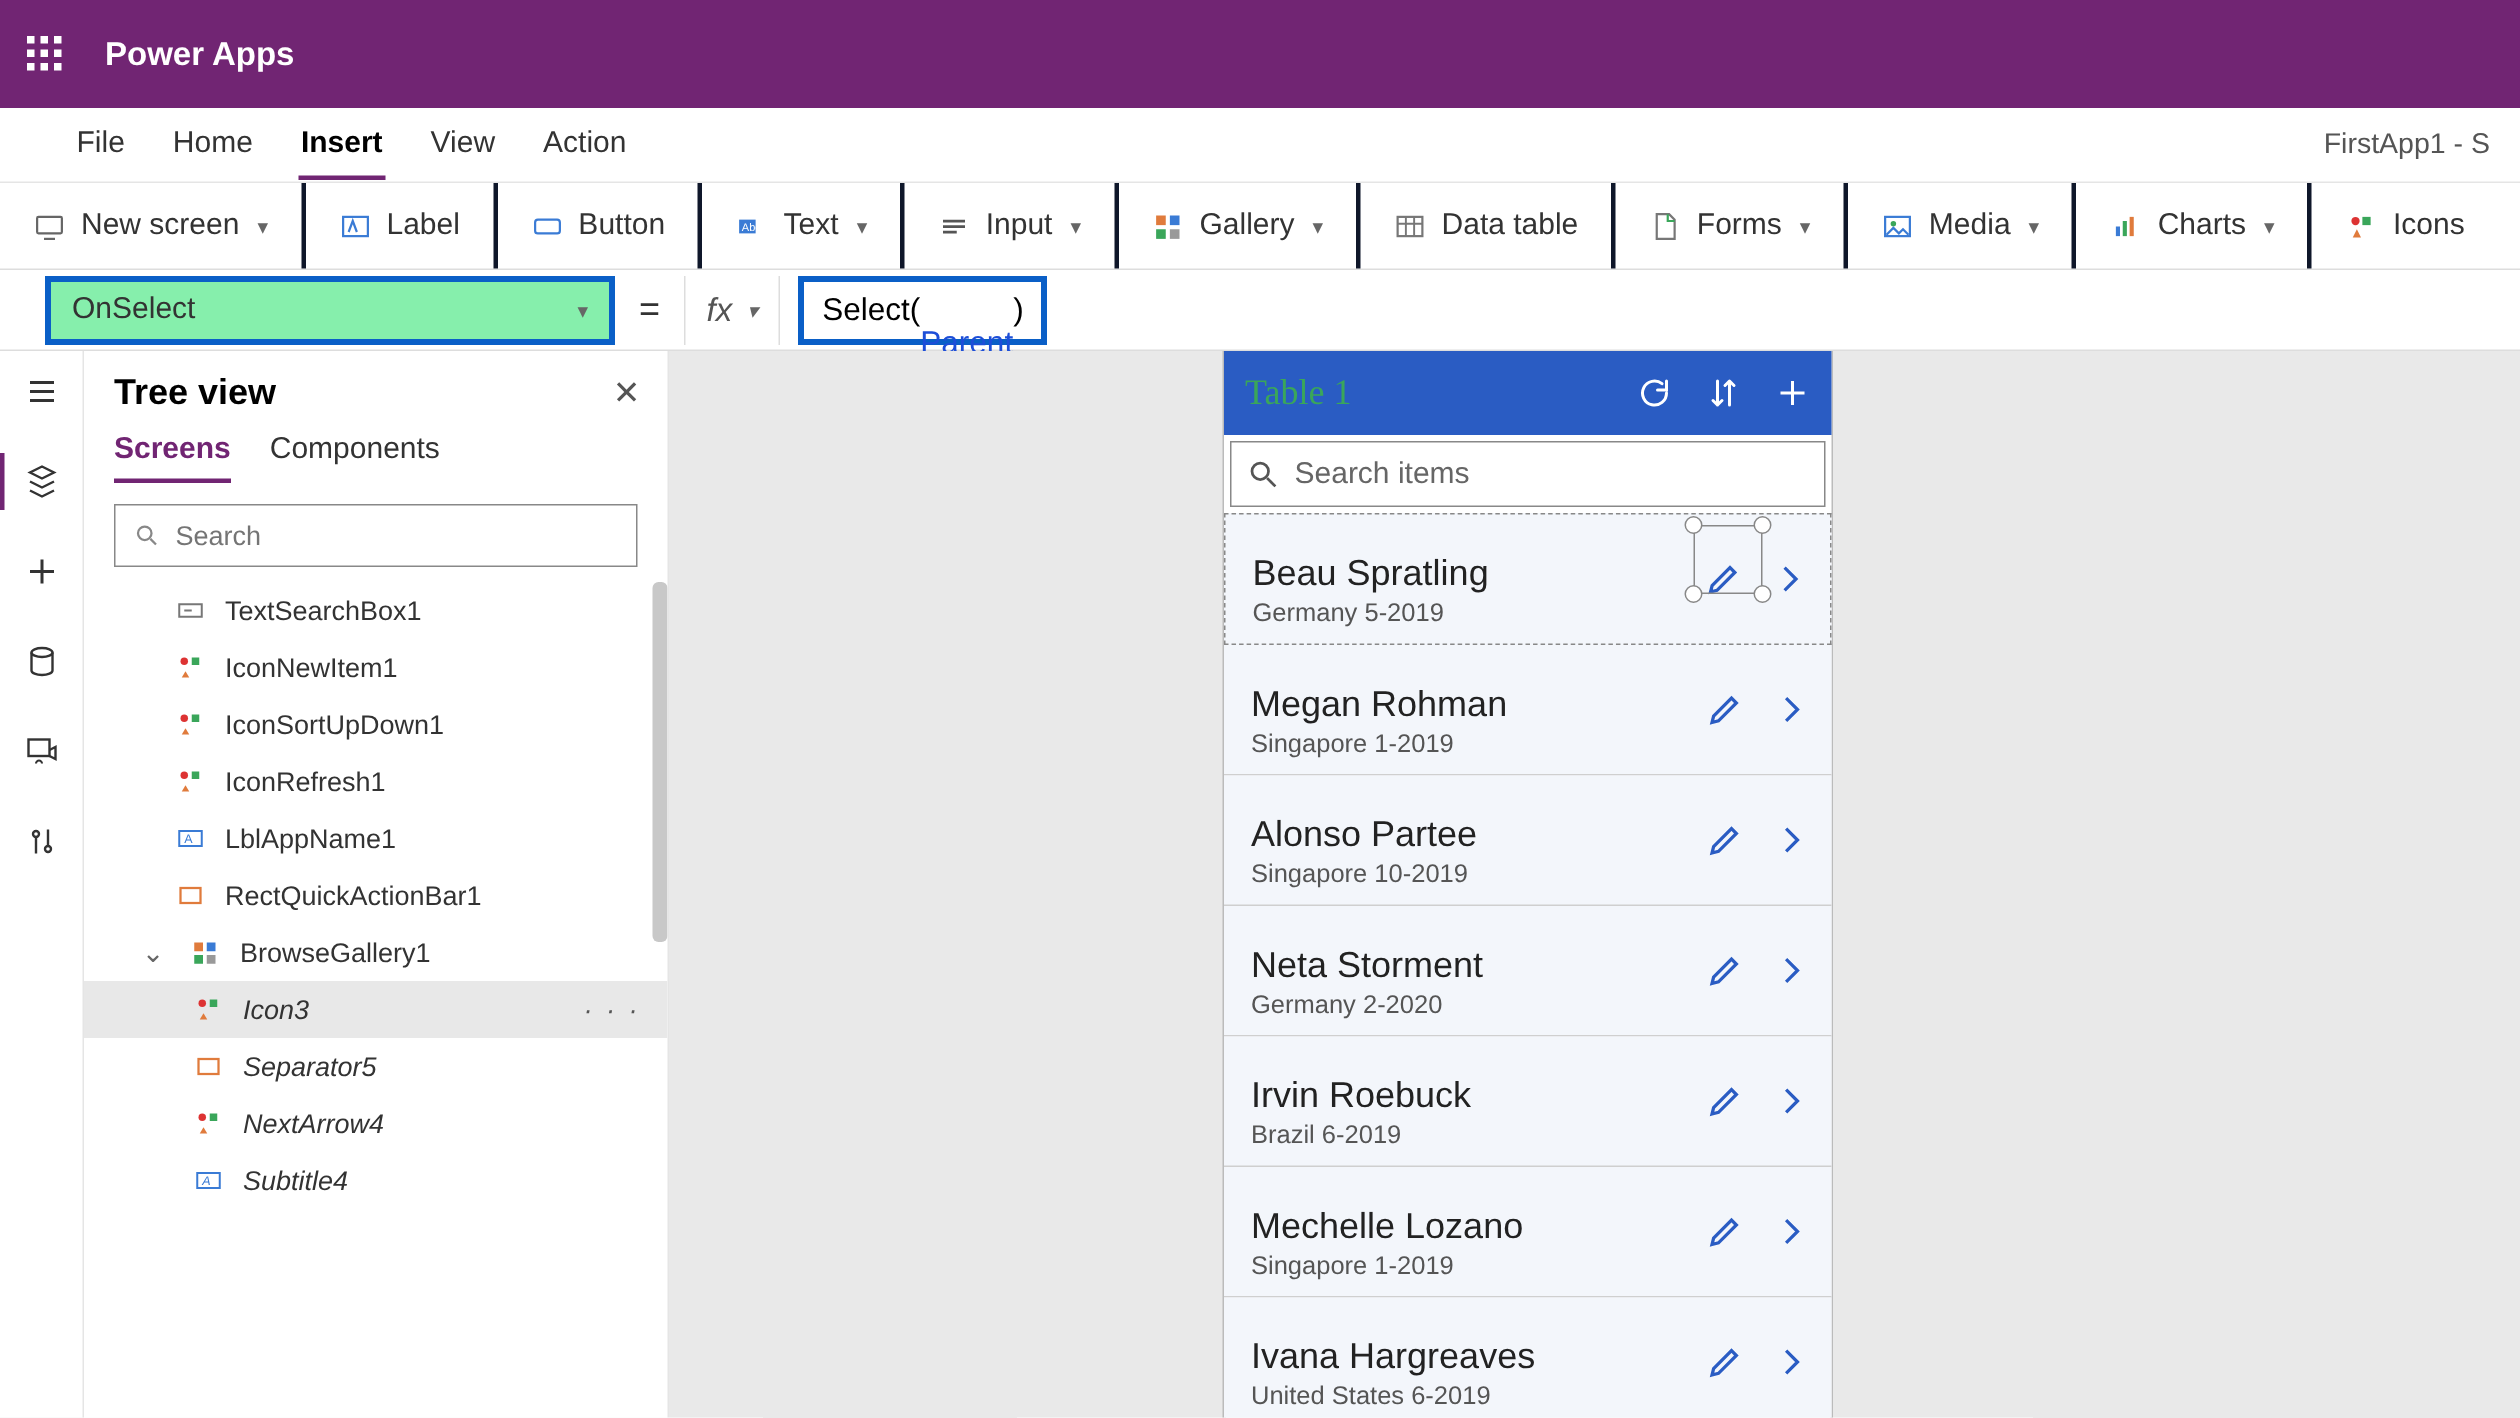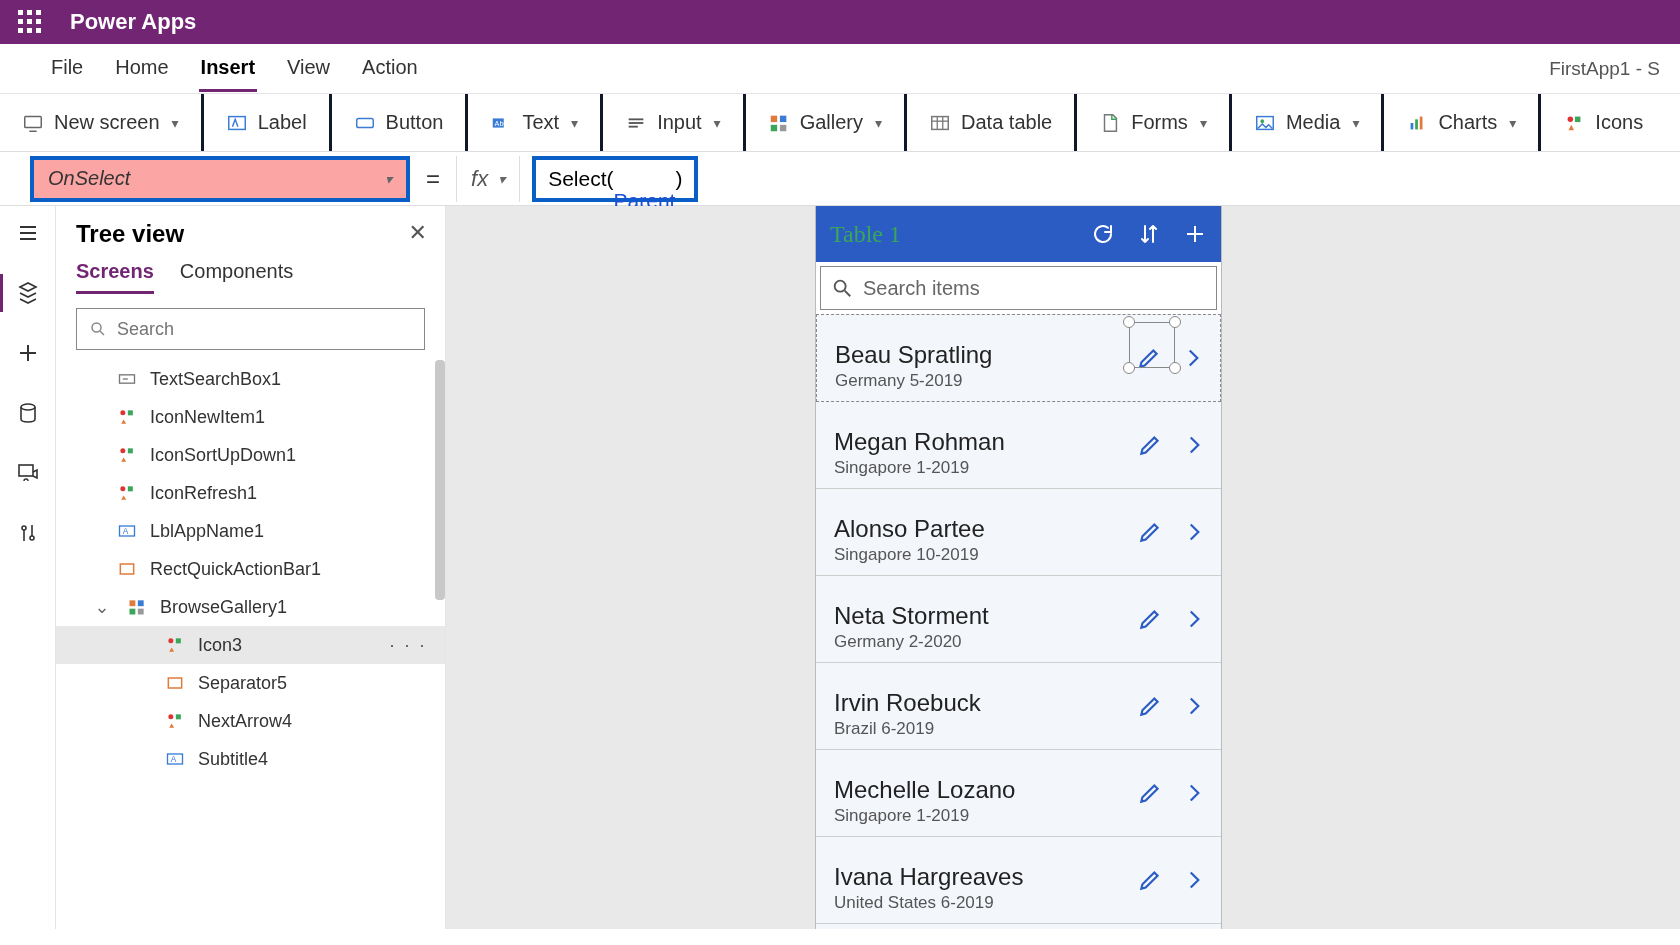--- a/index.html
+++ b/index.html
@@ -1,20 +1,20 @@
 <!DOCTYPE html>
 <html><head>
 <meta charset="utf-8">
 <style>
 * { margin: 0; padding: 0; box-sizing: border-box; font-family: "Segoe UI", sans-serif; }
 html, body { width: 1680px; height: 945px; overflow: hidden; background: #fff; }
 
 
 .header {
-  height: 44px;
+  height: 72px;
   background: #712573;
   display: flex;
   align-items: center;
   padding: 0 18px;
   color: #fff;
 }
 .waffle {
   width: 24px; height: 24px;
   display: grid;
   grid-template-columns: repeat(3, 5px);
@@ -67,28 +67,27 @@
   display: flex;
   align-items: center;
   padding: 4px 20px 4px 30px;
   gap: 12px;
   border-bottom: 1px solid #ddd;
 }
 .prop-select {
   width: 380px;
   height: 46px;
   border: 4px solid #0a5fc7;
-  background: #fca5a5;
+  background: #86efac;
   display: flex;
   align-items: center;
   justify-content: space-between;
   padding: 0 14px;
   font-size: 20px;
   color: #333;
-  font-style: italic;
 }
 .equals { font-size: 24px; color: #333; padding: 0 4px; }
 .fx-ico-wrap {
   height: 46px;
   display: flex;
   align-items: center;
   gap: 8px;
   padding: 0 14px;
   border-left: 1px solid #ddd;
   border-right: 1px solid #ddd;
@@ -138,21 +137,21 @@
 
 .tree {
   width: 390px;
   border-right: 1px solid #e5e5e5;
   display: flex;
   flex-direction: column;
   background: #fff;
   position: relative;
 }
 .tree-header {
-  display: flex; justify-content: space-between;
+  display: flex; align-items: center; justify-content: space-between;
   padding: 14px 18px 6px 20px;
 }
 .tree-title { font-size: 24px; font-weight: 600; }
 .tree-close { font-size: 22px; color: #555; cursor: pointer; }
 .tree-tabs { display: flex; gap: 26px; padding: 6px 20px 0 20px; font-size: 20px; }
 .tree-tab { padding-bottom: 8px; cursor: pointer; color: #333; }
 .tree-tab.active { font-weight:600; color:#712573; border-bottom: 3px solid #712573; }
 .tree-search {
   margin: 14px 20px 10px 20px;
   border: 1px solid #888;
@@ -164,21 +163,21 @@
 
 .tree-list { flex:1; overflow:hidden; position: relative; }
 .tree-scroll { position:absolute; right:0; top:0; width:10px; height:240px; background:#c8c8c8; border-radius:4px; }
 .tree-item {
   display:flex; align-items:center; gap:12px;
   padding: 8px 18px 8px 40px;
   font-size: 18px; color:#333;
   cursor: pointer;
 }
 .tree-item.indent1 { padding-left: 60px; }
-.tree-item.indent2 { padding-left: 108px; }
+.tree-item.indent2 { padding-left: 72px; font-style: italic; }
 .tree-item .exp { width:16px; text-align:center; color:#666; margin-left:-22px; margin-right:4px; }
 .tree-item .node-ico { width:22px; height:22px; display:flex; align-items:center; justify-content:center; }
 .tree-item.selected { background:#e8e8e8; }
 .tree-item .more { margin-left:auto; color:#555; letter-spacing:2px; font-size:18px; }
 
 
 .canvas {
   flex:1;
   background:#e9e9e9;
   position: relative;

